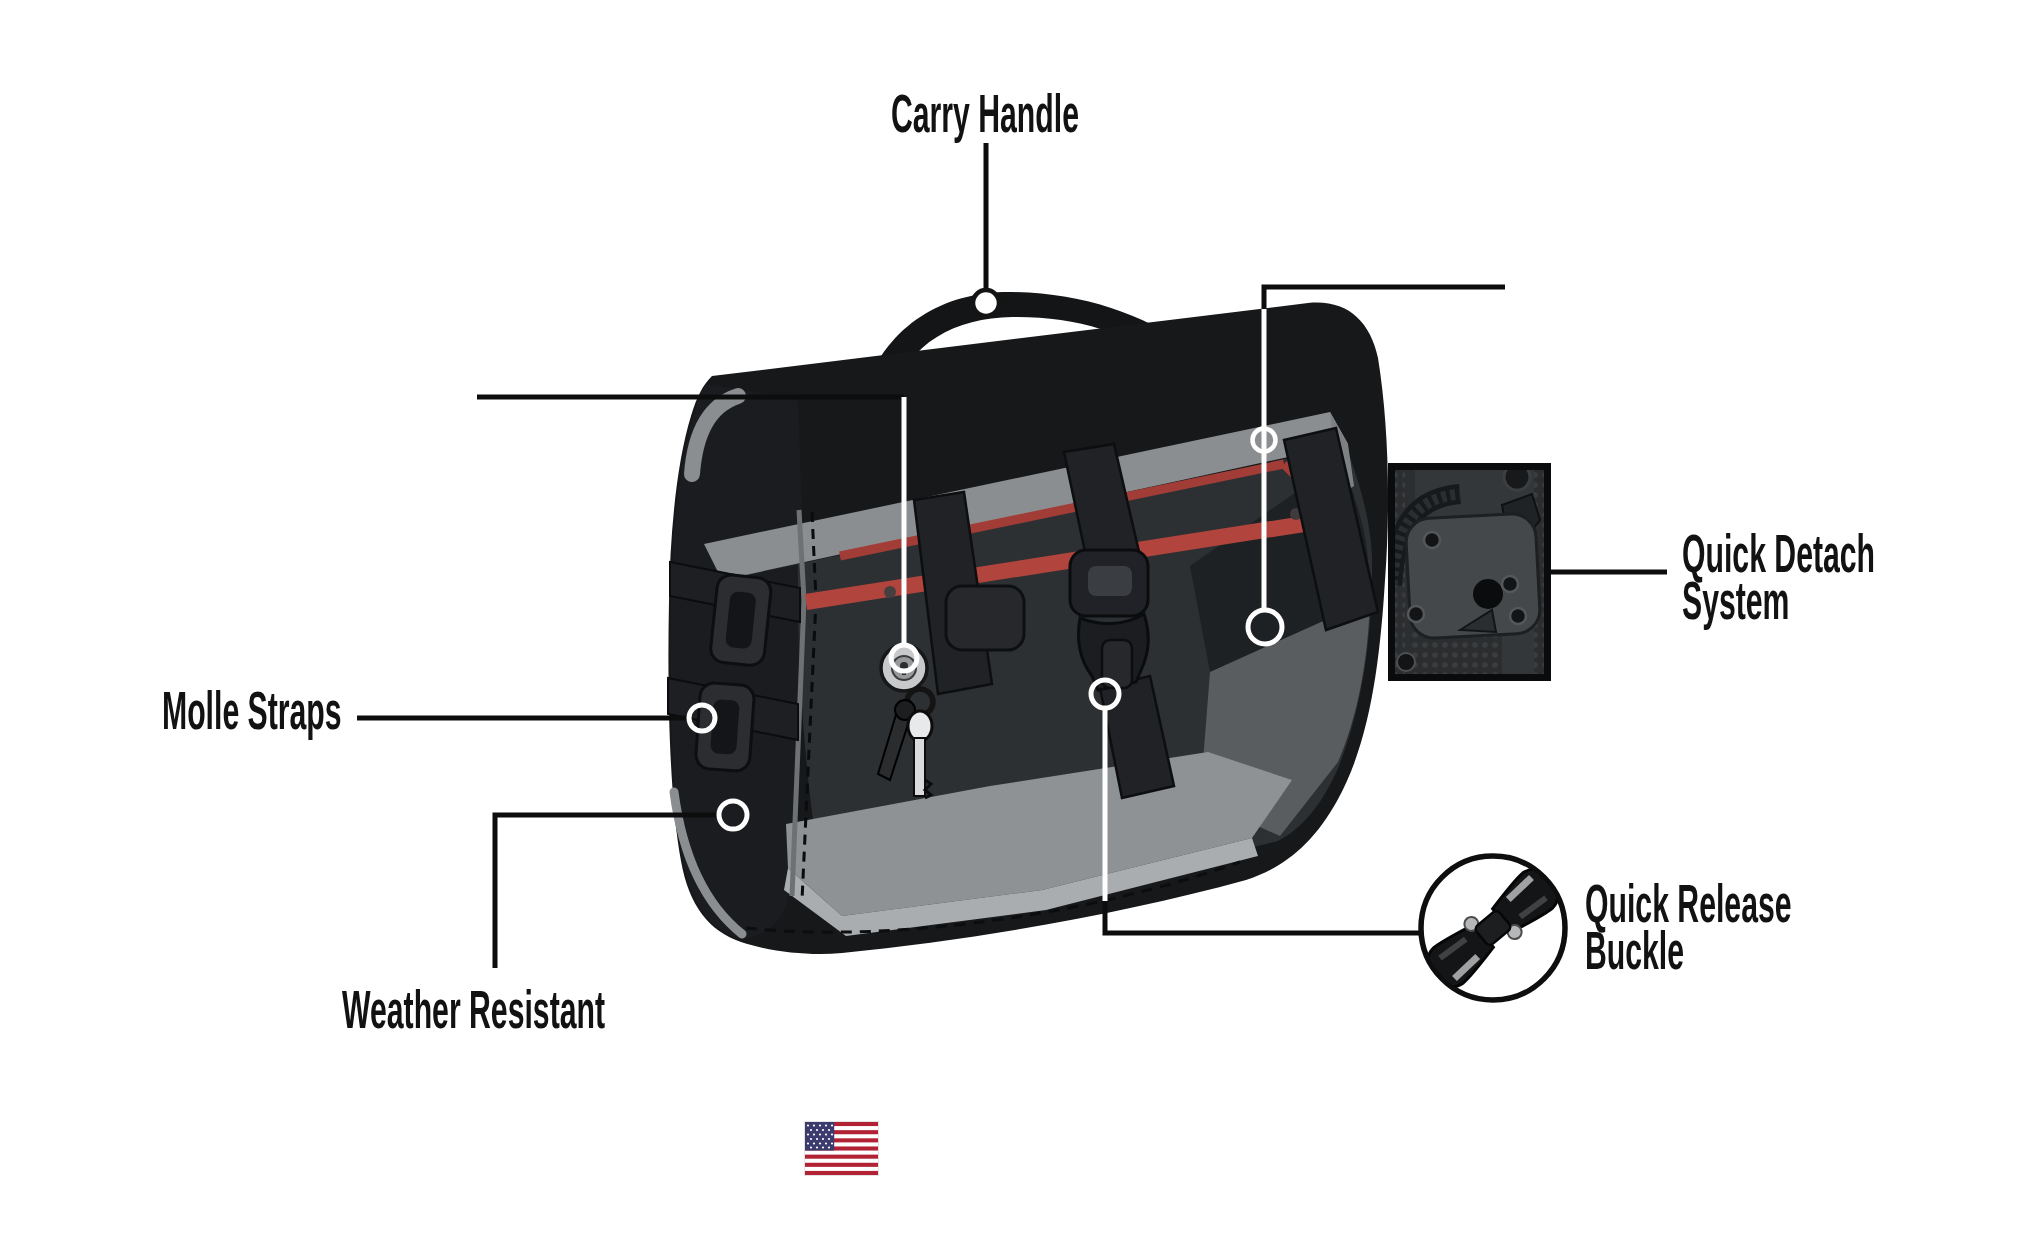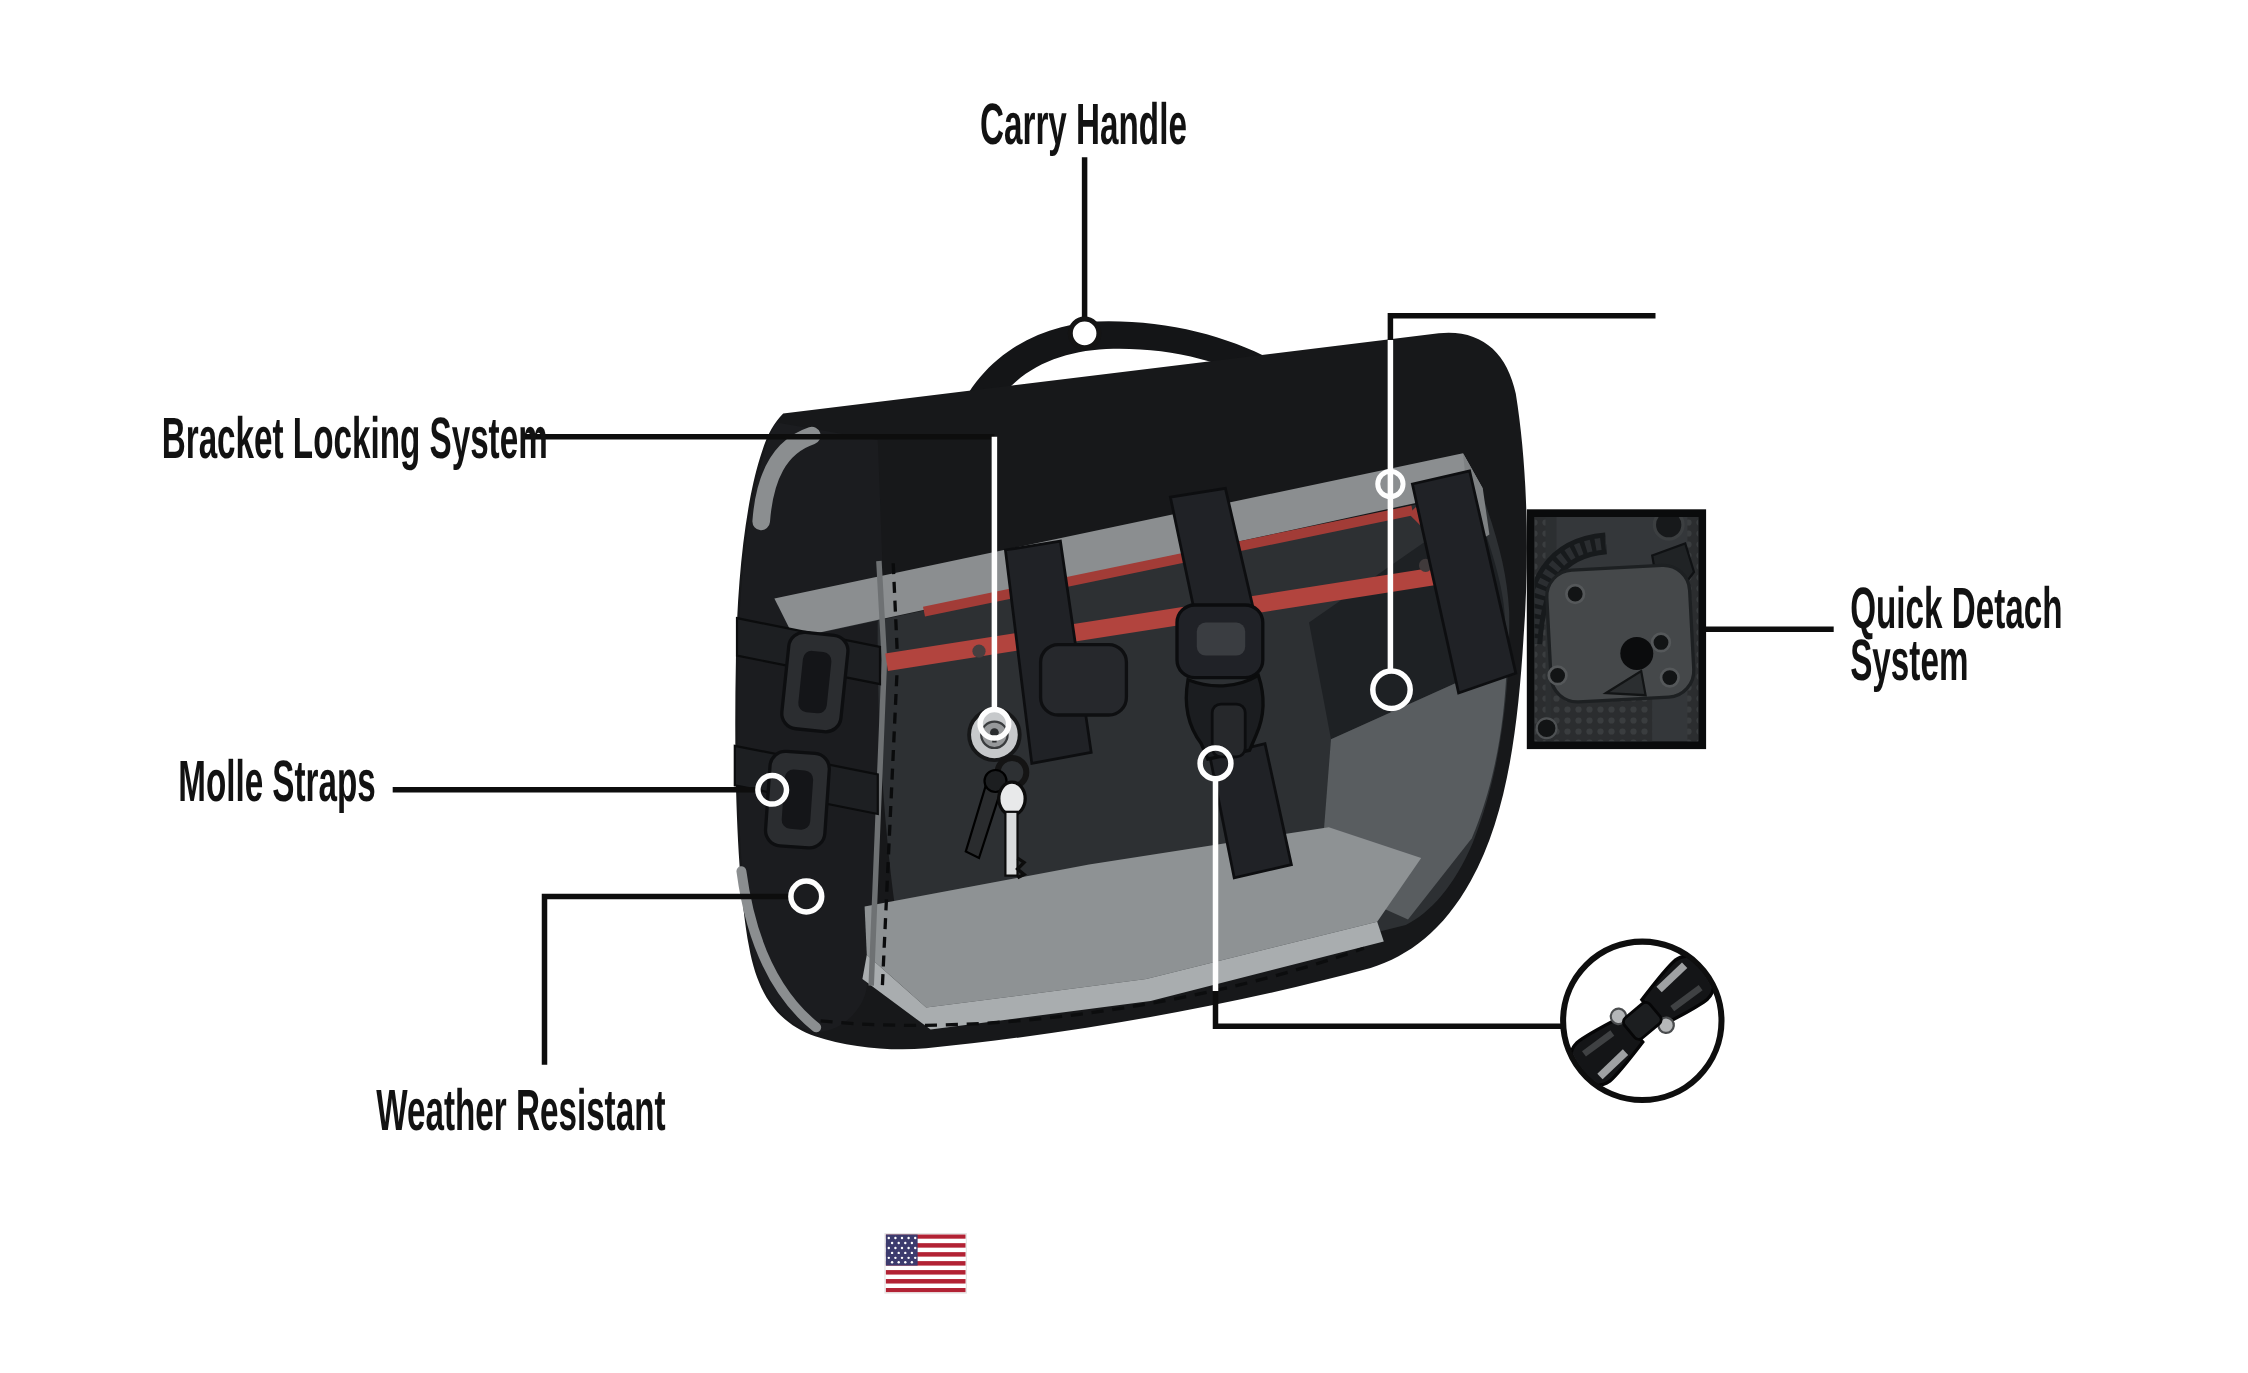--- a/index.html
+++ b/index.html
@@ -215,40 +215,43 @@
           <rect x="-15" y="-12" width="30" height="24" rx="5" fill="#1c1e20" stroke="#060607" stroke-width="2.5"></rect>
         </g>
       </g>
     </g>
   </svg>
 
   <div class="callout centered" style="left:945px;top:90px;">
     <span class="squeeze">Carry Handle</span>
   </div>
 
-  <div class="callout" style="left:107px;top:375px;">
-    <span class="squeeze">Bracket Locking System</span>
-  </div>
 
 
   <div class="callout" style="left:1642px;top:530px;">
     <span class="squeeze">
       <span class="line2">Quick Detach</span>
       <span class="line2">System</span>
     </span>
   </div>
 
   <div class="callout" style="left:122px;top:687px;">
     <span class="squeeze">Molle Straps</span>
   </div>
 
   <div class="callout" style="left:302px;top:986px;">
     <span class="squeeze">Weather Resistant</span>
   </div>
 
+  <div class="callout" style="left:1545px;top:880px;">
+    <span class="squeeze">
+      <span class="line2">Quick Release</span>
+      <span class="line2">Buckle</span>
+    </span>
+  </div>
 
   <div id="footer-flag">
     <svg width="73" height="53" viewBox="0 0 73 53">
       <rect width="73" height="53" fill="#ffffff"></rect>
       <g fill="#B22234">
         <rect y="0" width="73" height="4.08"></rect>
         <rect y="8.15" width="73" height="4.08"></rect>
         <rect y="16.31" width="73" height="4.08"></rect>
         <rect y="24.46" width="73" height="4.08"></rect>
         <rect y="32.62" width="73" height="4.08"></rect>

